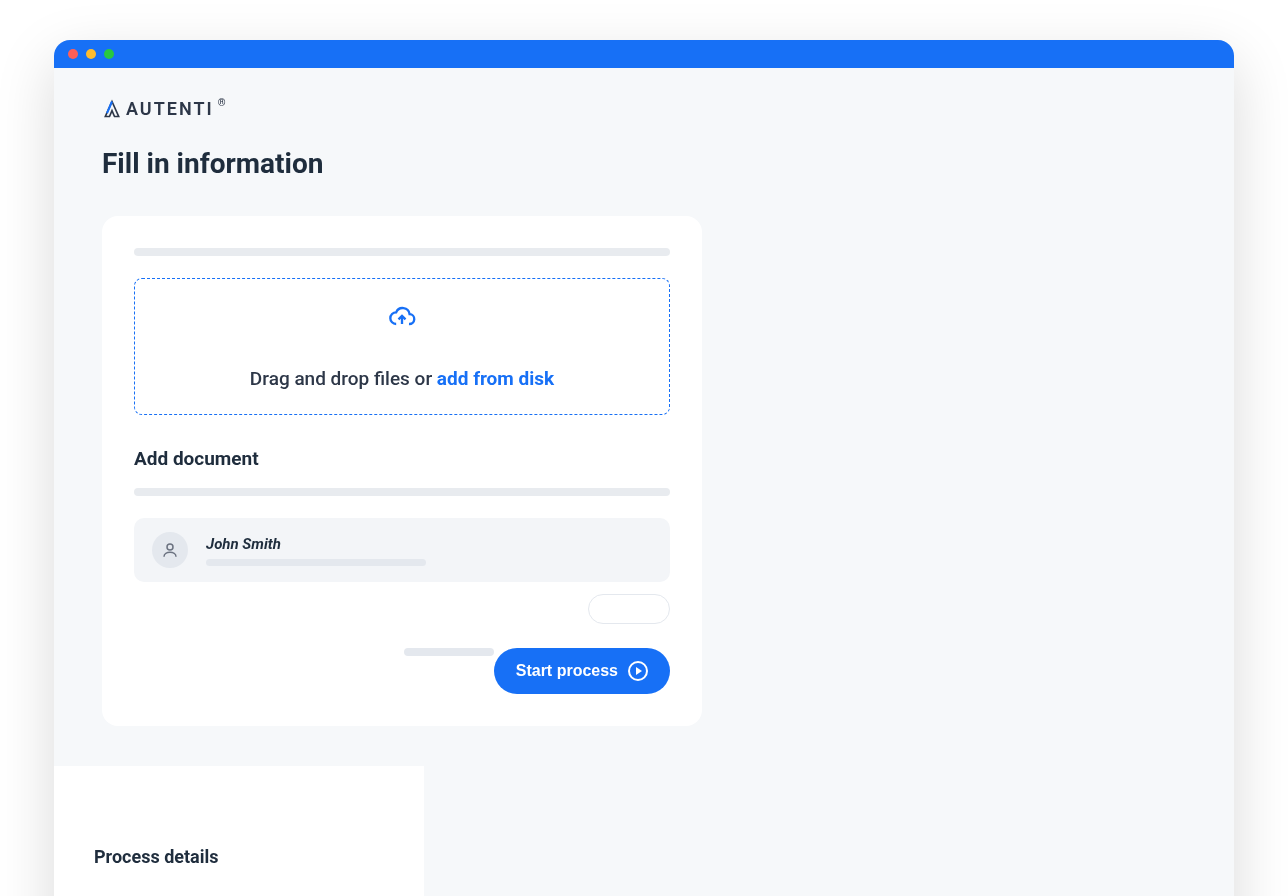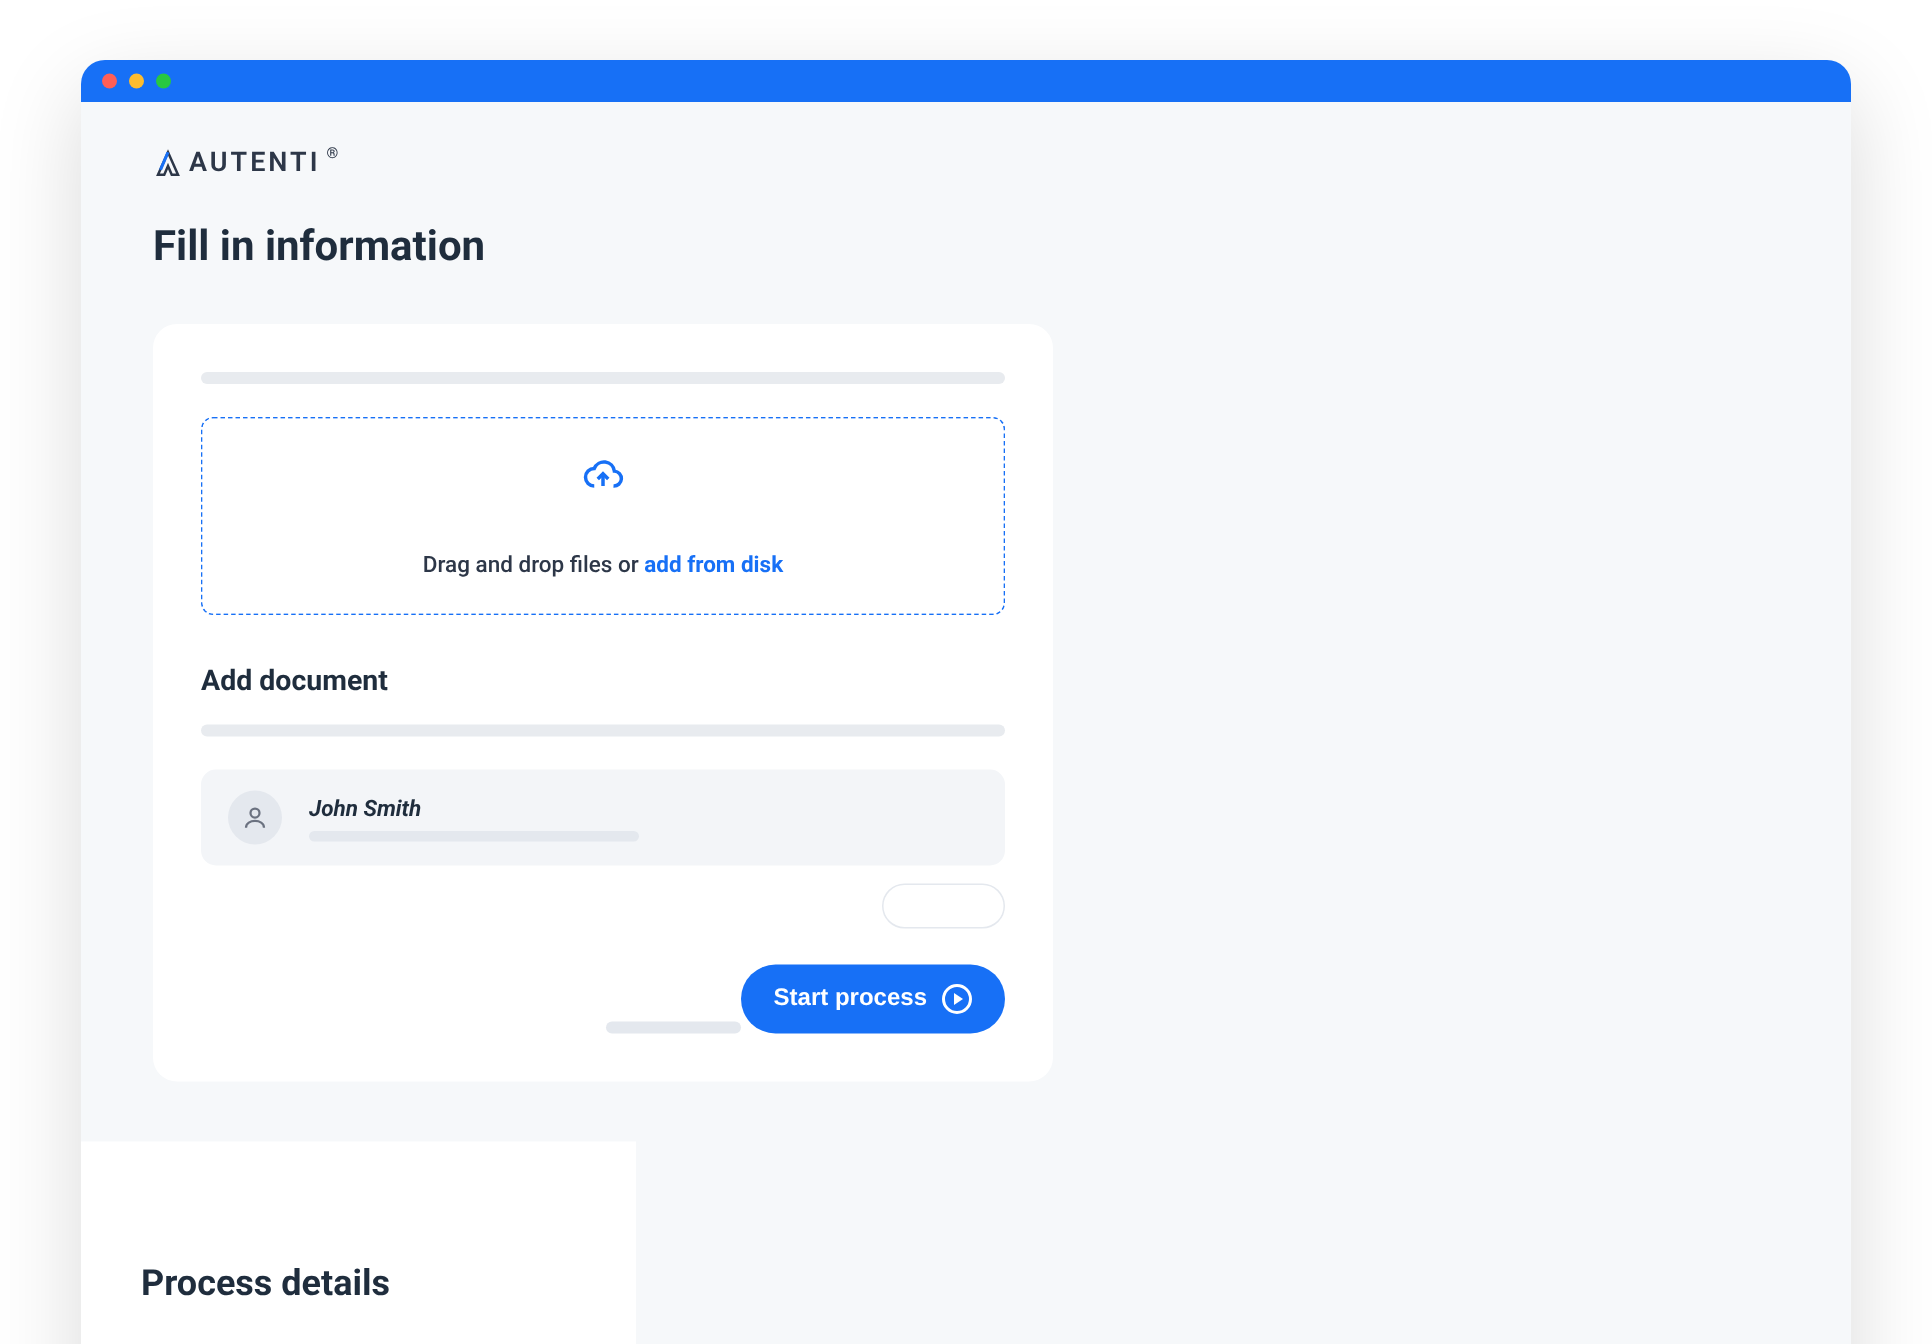--- a/index.html
+++ b/index.html
@@ -96,21 +96,21 @@
       margin-bottom: 32px;
     }
     .dropzone-icon {
       width: 28px;
       height: 28px;
       margin: 0 auto 10px auto;
       display: block;
       color: #1770F6;
     }
     .dropzone-text {
-      font-size: 15px;
+      font-size: 19px;
       color: #2d3748;
       font-weight: 500;
       margin-top: 36px;
     }
     .dropzone-link {
       color: #1770F6;
       font-weight: 700;
       cursor: pointer;
     }
 
@@ -152,21 +152,21 @@
       width: 82px;
       height: 30px;
       border: 1.5px solid #e4e8ee;
       border-radius: 18px;
       margin-left: auto;
       margin-bottom: 24px;
     }
 
     .footer-row {
       display: flex;
-      align-items: flex-end;
+      align-items: flex-start;
       justify-content: flex-end;
     }
     .footer-skel {
       width: 90px;
       height: 8px;
       background: #e4e8ee;
       border-radius: 4px;
     }
     .start-btn {
       background: #1770F6;
@@ -192,21 +192,21 @@
     }
     .play-icon::after {
       content: "";
       border-left: 6px solid #fff;
       border-top: 4px solid transparent;
       border-bottom: 4px solid transparent;
       margin-left: 2px;
     }
 
     .side-title {
-      font-size: 24px;
+      font-size: 18px;
       font-weight: 700;
       color: #1f2d3d;
       margin-bottom: 40px;
     }
     .side-skel {
       height: 10px;
       background: #eceff3;
       border-radius: 5px;
       margin-bottom: 30px;
       width: 100%;

